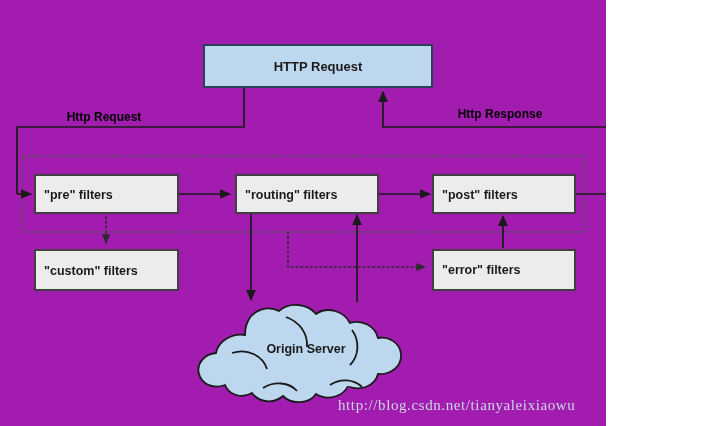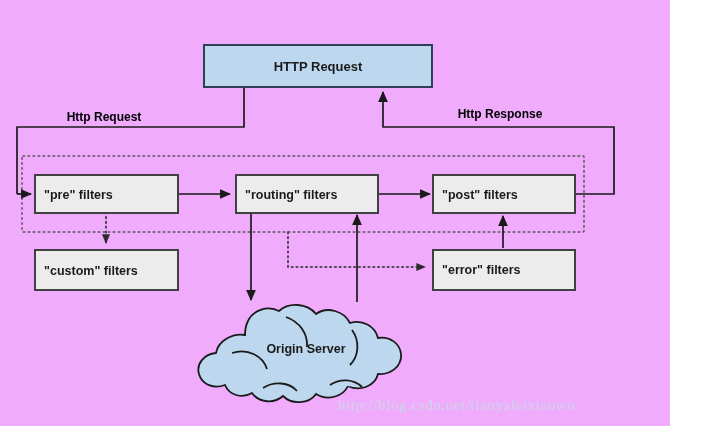--- a/index.html
+++ b/index.html
@@ -5,23 +5,23 @@
   html, body {
     margin: 0;
     padding: 0;
     background: #ffffff;
   }
   body {
     font-family: "Liberation Sans", sans-serif;
   }
   #canvas {
     position: relative;
-    width: 670px;
+    width: 606px;
     height: 426px;
-    background: #f0abfc;
+    background: #a21caf;
     overflow: hidden;
   }
   #diagram-svg {
     position: absolute;
     left: 0;
     top: 0;
     width: 703px;
     height: 426px;
   }
   .node-label {

